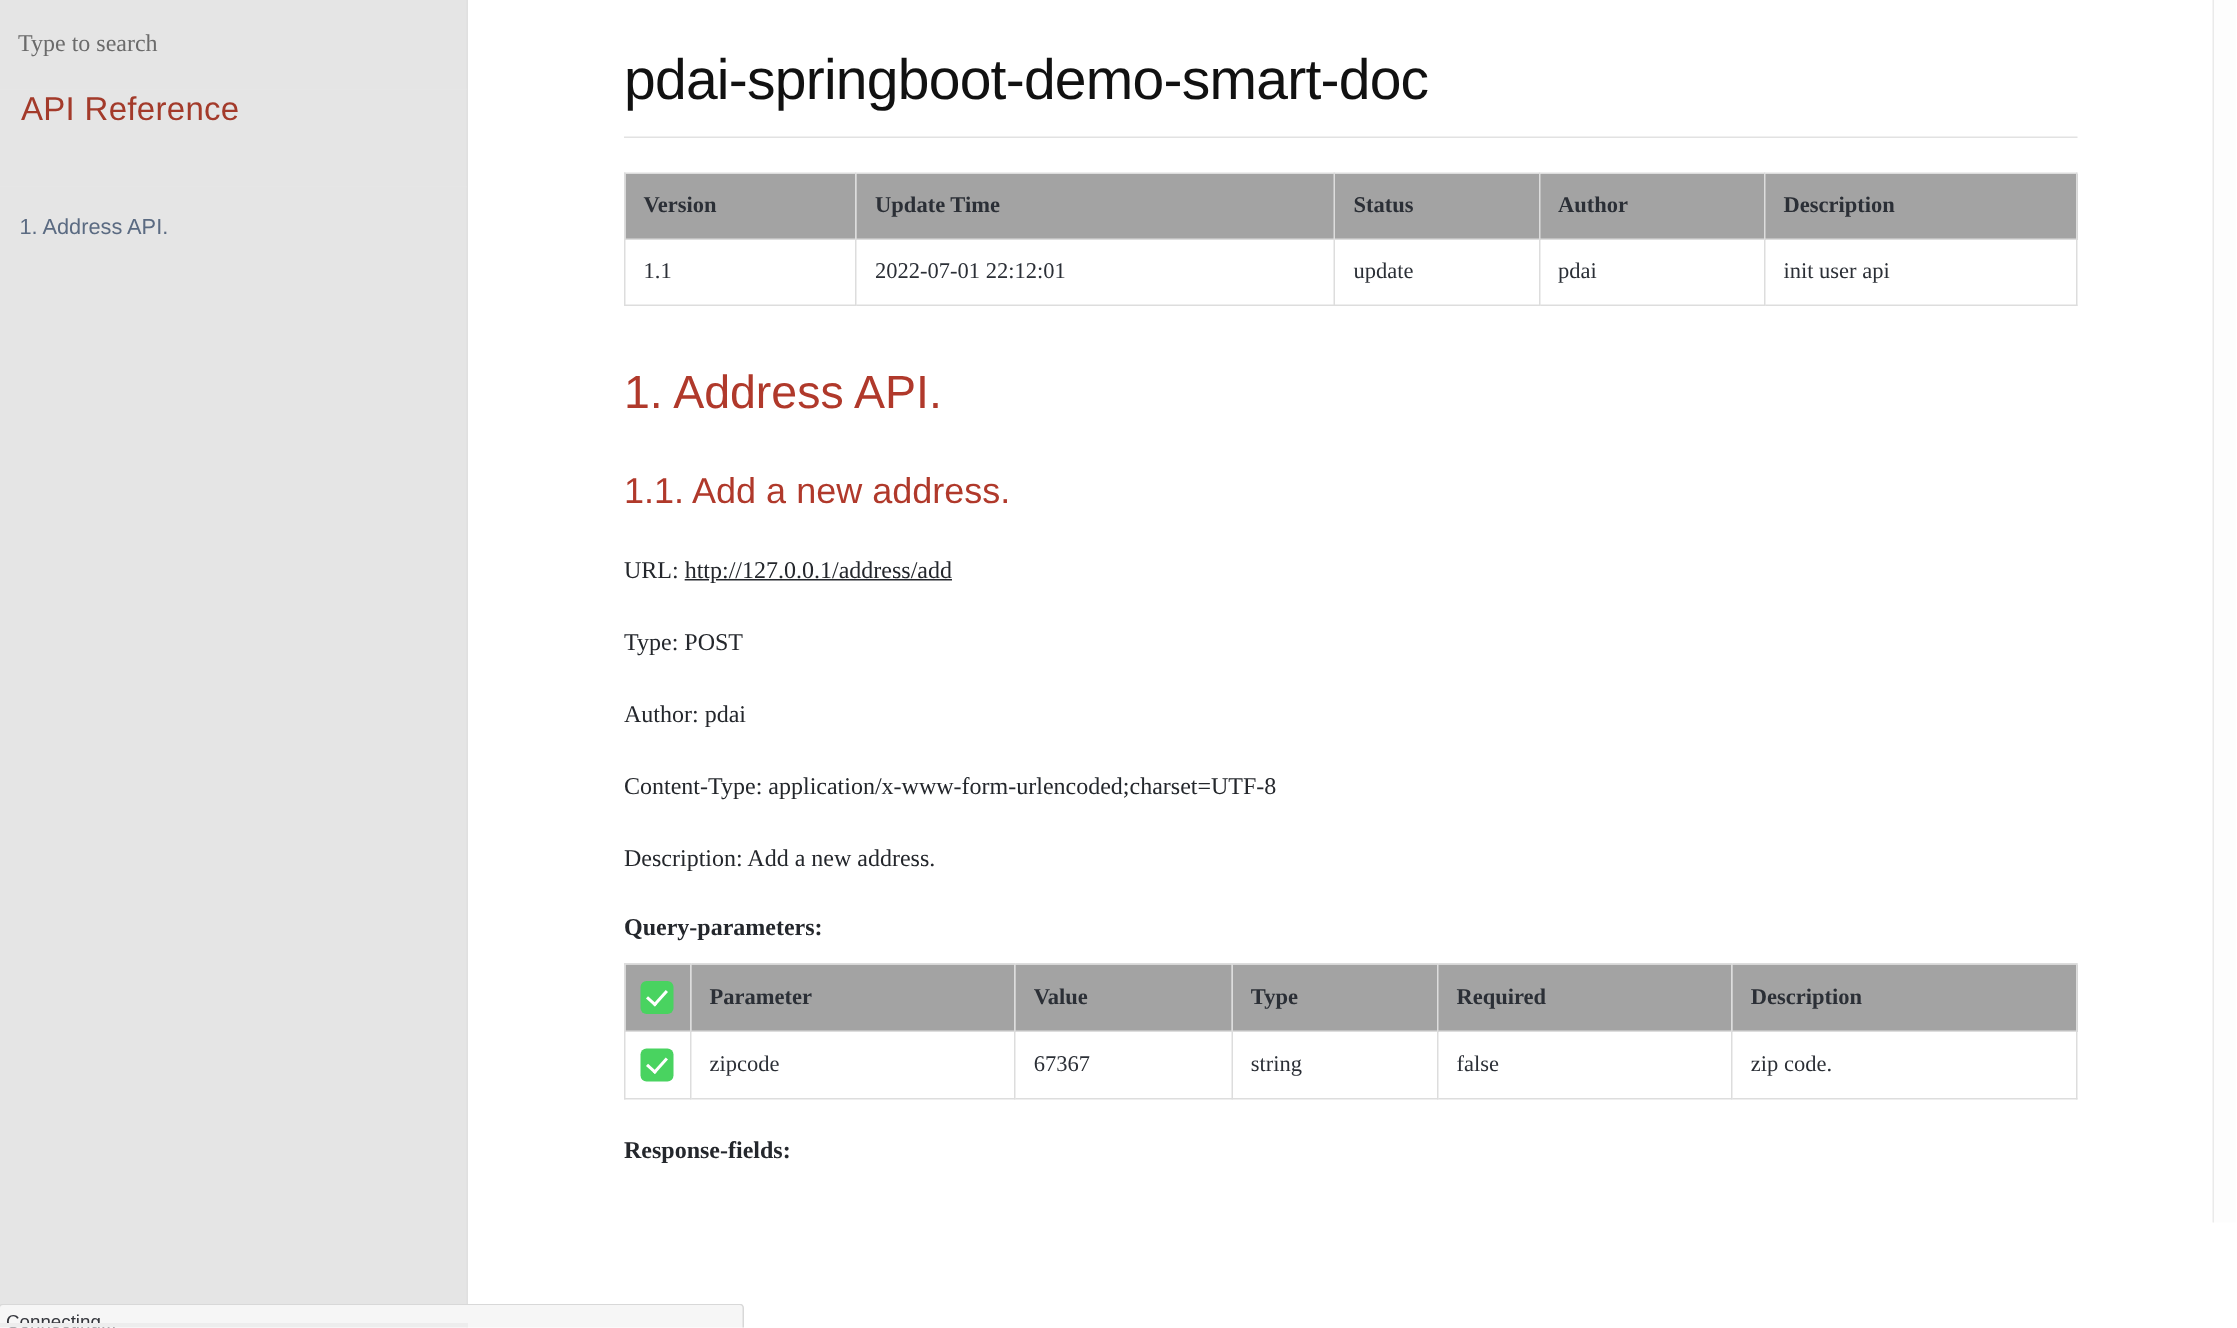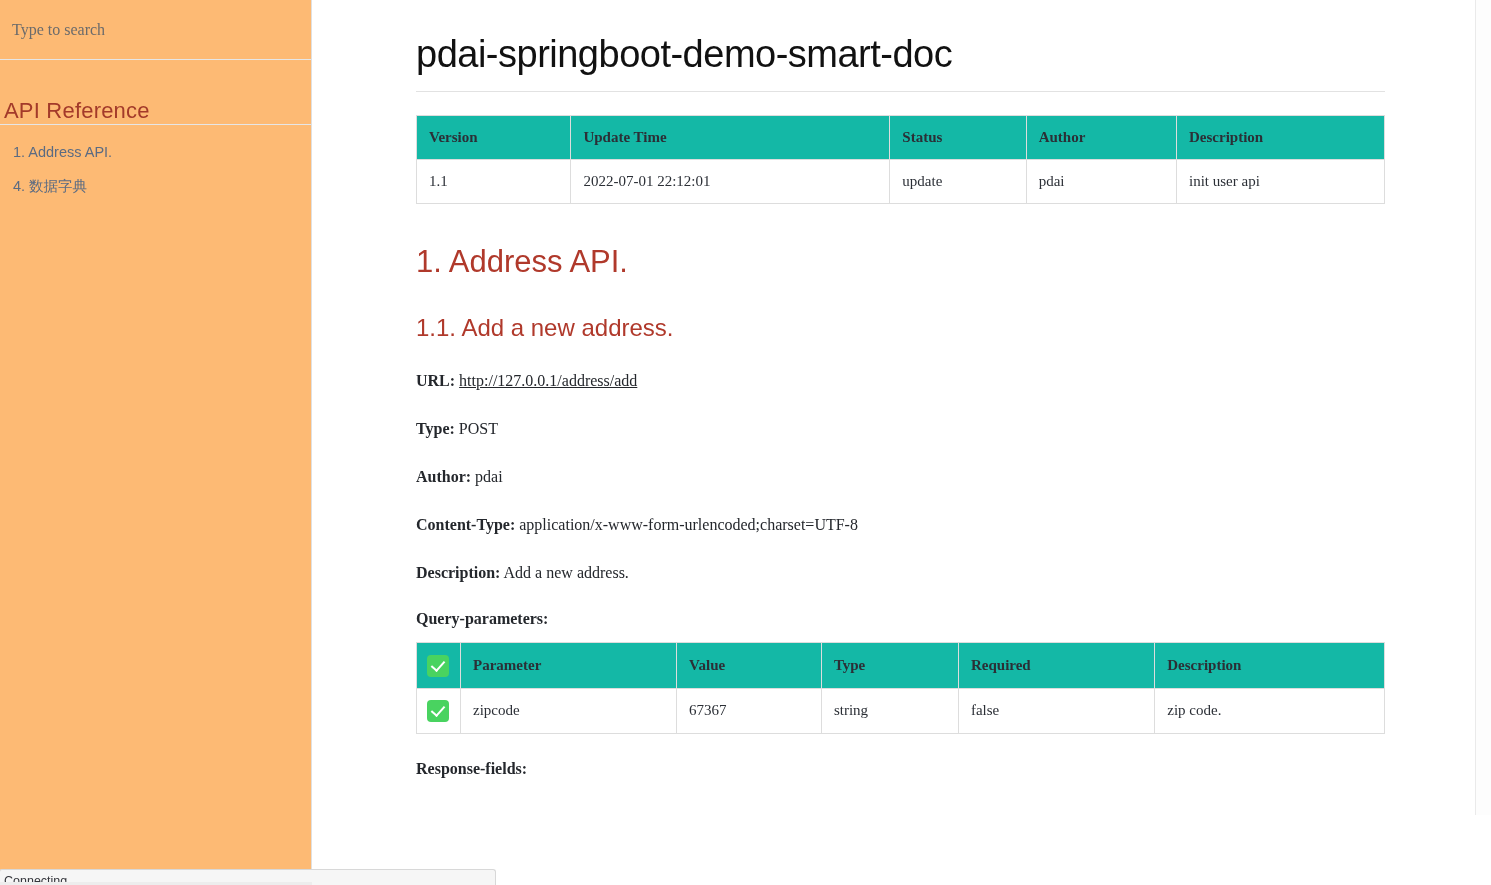--- a/index.html
+++ b/index.html
@@ -10,21 +10,21 @@
     background: #ffffff;
     font-family: "Liberation Serif", serif;
   }
 
   #app { position: relative; width: 1491px; height: 885px; display: flex; }
 
   
   #sidebar {
     width: 312px;
     height: 885px;
-    background: #fdba74;
+    background: #e5e5e5;
     border-right: 1px solid #e0e0e0;
     flex: 0 0 312px;
     position: relative;
   }
 
   #search-wrap {
     height: 60px;
     border-bottom: 1px solid #e6e6e6;
     display: flex;
     align-items: center;
@@ -39,22 +39,22 @@
     font-size: 16px;
     color: #555;
     padding: 0;
   }
   #search-input::placeholder { color: #6b6b6b; opacity: 1; }
 
   #api-ref-wrap {
     height: 65px;
     border-bottom: 1px solid #e6e6e6;
     display: flex;
-    align-items: flex-end;
-    padding-left: 4px;
+    align-items: flex-start;
+    padding-left: 14px;
   }
   #api-ref-title {
     font-family: "Liberation Sans", sans-serif;
     font-size: 22px;
     color: #a33a2a;
     font-weight: 400;
     letter-spacing: .2px;
   }
 
   #nav-list { list-style: none; margin: 0; padding: 18px 0 0 0; }
@@ -128,21 +128,21 @@
   table.doc-table td {
     border: 1px solid #dddddd;
     padding: 11px 12px;
     text-align: left;
     font-size: 15px;
     color: #2b2f36;
     vertical-align: middle;
     line-height: 21px;
   }
   table.doc-table th {
-    background: #14b8a6;
+    background: #a3a3a3;
     font-weight: bold;
     height: 44px;
   }
   table.doc-table tbody tr:nth-child(odd) td { background: #ffffff; }
   table.doc-table tbody tr:nth-child(even) td { background: #f8f8f8; }
   table.doc-table td { height: 44px; }
 
   
   table.params-table th.cb-col,
   table.params-table td.cb-col {
@@ -184,21 +184,21 @@
     line-height: 32px;
   }
 
   p.meta {
     font-family: "Liberation Serif", serif;
     font-size: 16px;
     color: #24272c;
     margin: 26px 0 0 0;
     line-height: 22px;
   }
-  p.meta b { font-weight: bold; }
+  p.meta b { font-weight: normal; }
   a.url-link {
     color: #24272c;
   }
   p.label-strong {
     font-family: "Liberation Serif", serif;
     font-size: 16px;
     font-weight: bold;
     color: #24272c;
     margin: 26px 0 14px 0;
   }
@@ -233,23 +233,20 @@
       <input id="search-input" type="text" placeholder="Type to search" style="">
     </div>
 
     <div id="api-ref-wrap">
       <span id="api-ref-title">API Reference</span>
     </div>
 
     <ul id="nav-list">
       <li>
         <a class="nav-link" href="#">1. Address API.</a>
-      </li>
-      <li>
-        <a class="nav-link" href="#">4. 数据字典</a>
       </li>
     </ul>
 
     <div id="h-scrollbar"></div>
 
     <div id="status-bubble">
       <div id="status-text">Connecting...</div>
     </div>
   </aside>
 

